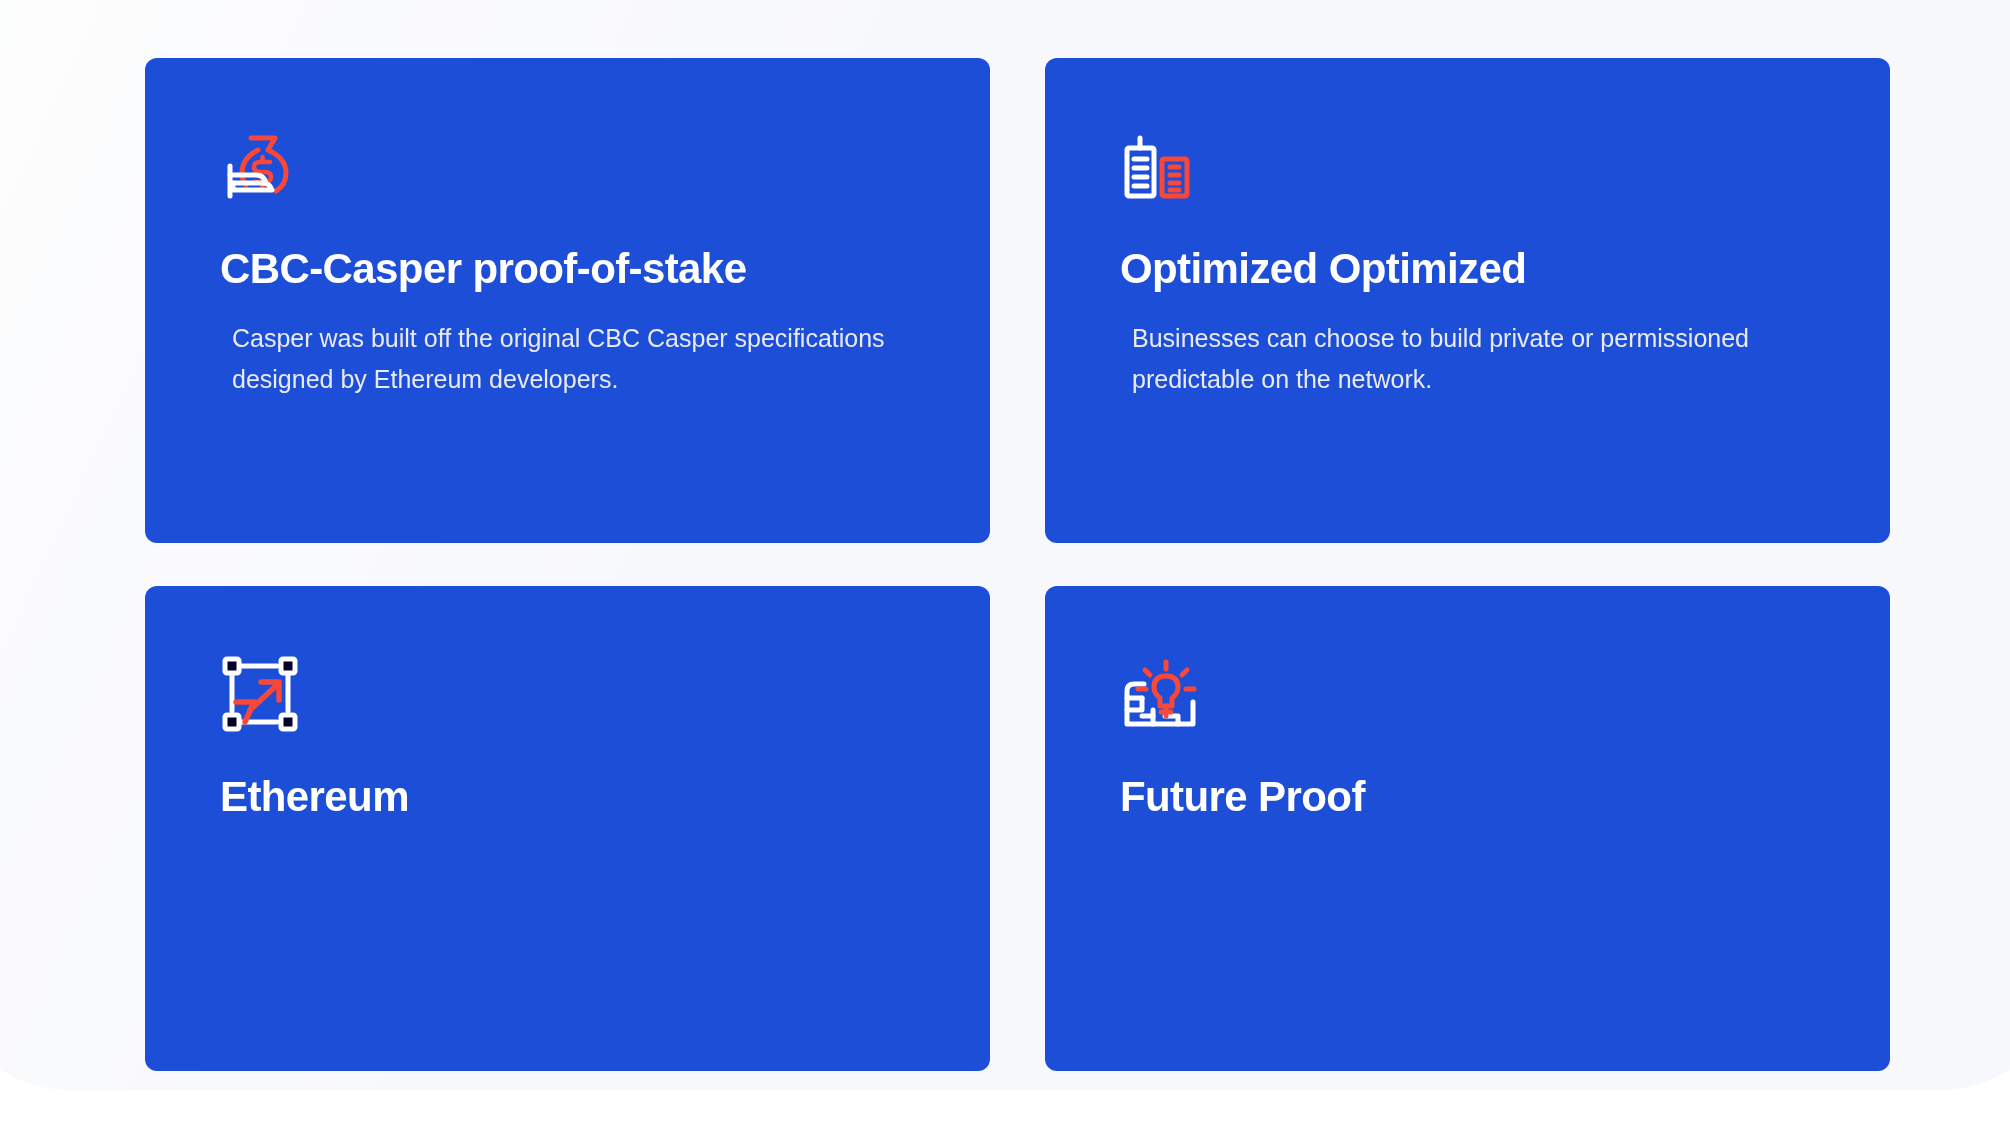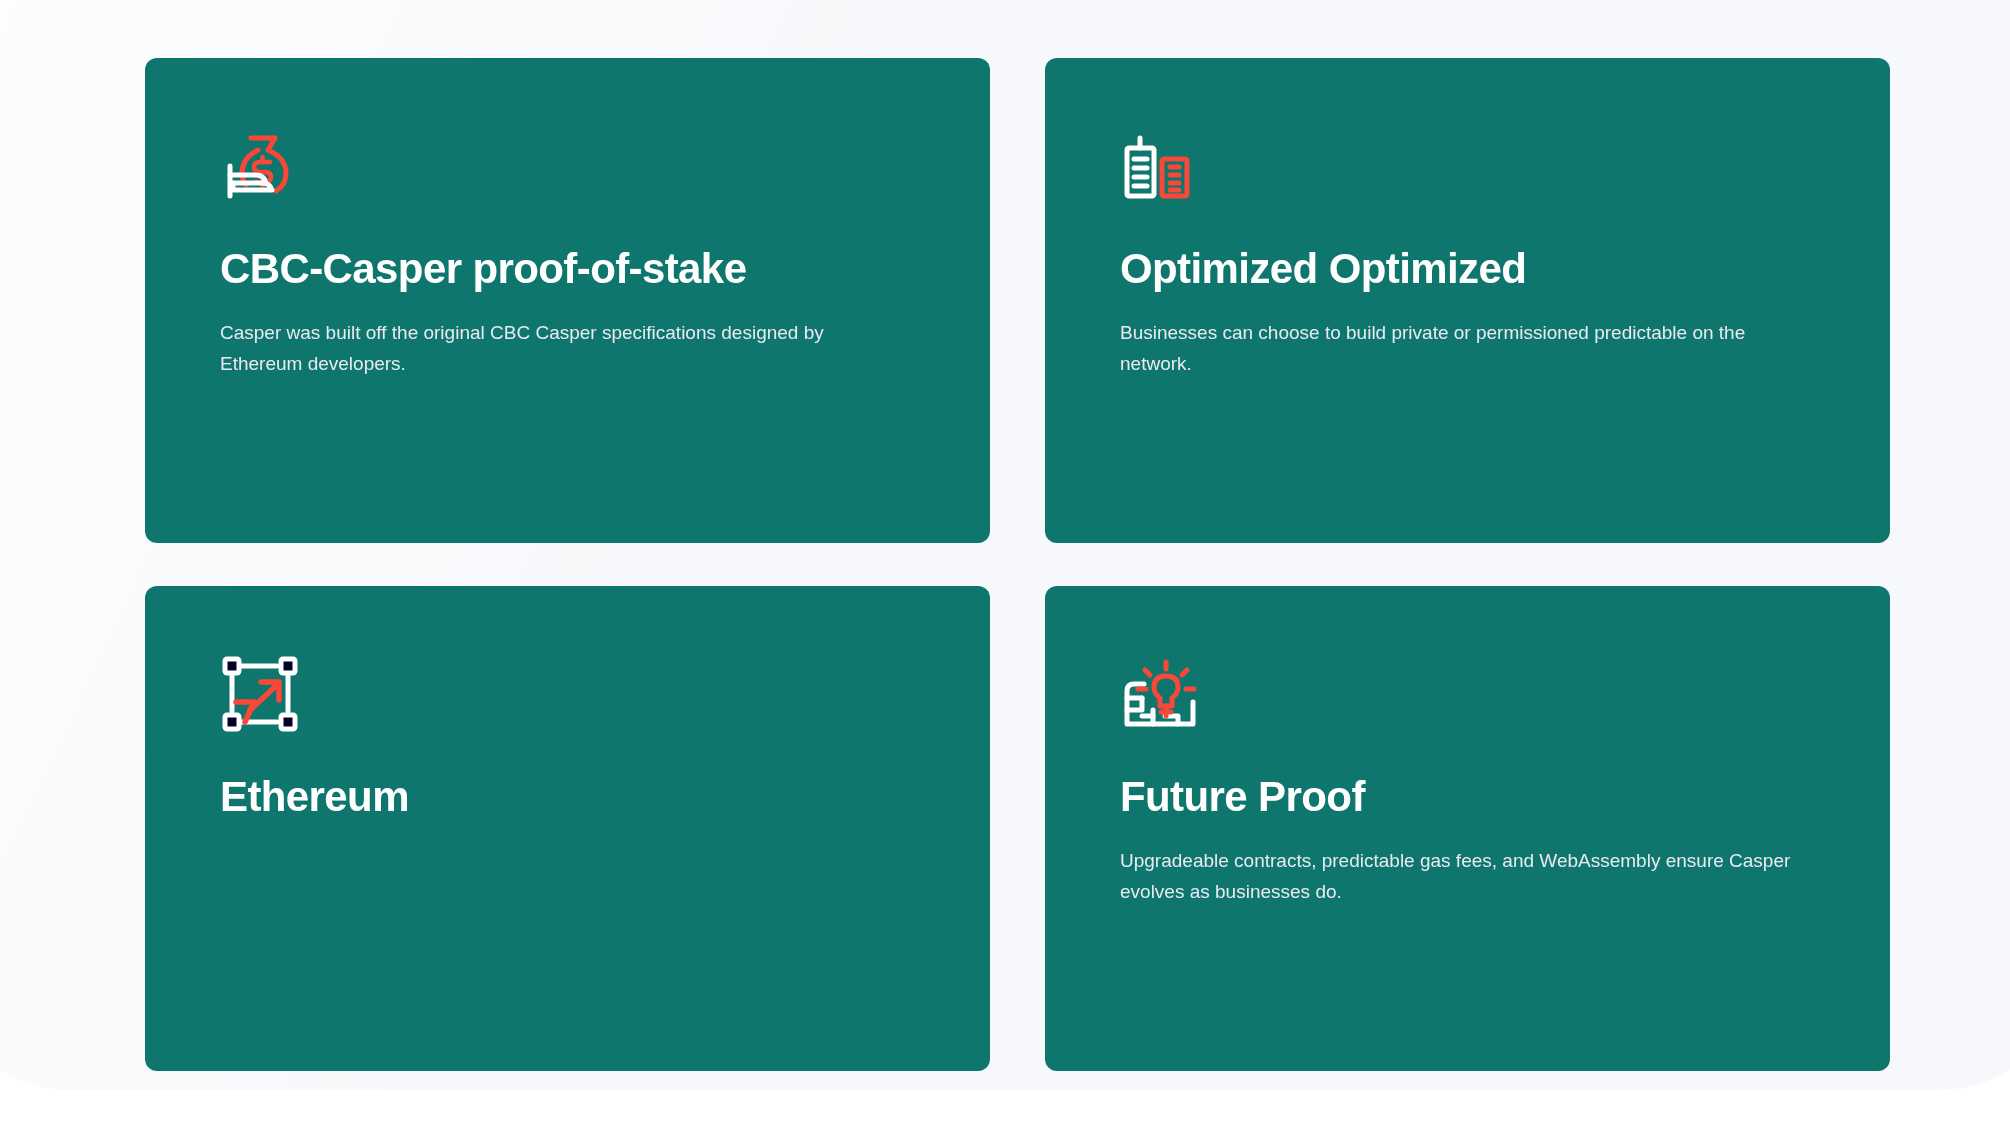--- a/index.html
+++ b/index.html
@@ -40,21 +40,21 @@
     left: 145px;
     top: 58px;
     width: 1745px;
     display: grid;
     grid-template-columns: 845px 845px;
     column-gap: 55px;
     row-gap: 43px;
   }
 
   .feature-card {
-    background: #0f766e;
+    background: #1d4ed8;
     border-radius: 12px;
     height: 485px;
     box-sizing: border-box;
     padding: 68px 75px 0 75px;
     position: relative;
     overflow: hidden;
   }
 
   .card-icon {
     width: 80px;
@@ -68,24 +68,24 @@
     color: #ffffff;
     font-size: 42px;
     font-weight: bold;
     line-height: 1.1;
     letter-spacing: -0.6px;
     margin: 0 0 26px 0;
   }
 
   .card-body {
     color: #e9eaf2;
-    font-size: 19px;
+    font-size: 25px;
     font-weight: normal;
     line-height: 1.62;
-    margin: 0;
+    margin: 12px;
     max-width: 690px;
   }
 </style>
 </head>
 <body>
 
 <div class="page-backdrop"></div>
 
 <div class="cards-grid">
 
@@ -176,16 +176,15 @@
           <path d="M46 8 L46 15"></path>
           <path d="M25 16 L30 21"></path>
           <path d="M67 16 L62 21"></path>
           <path d="M18 35 L26 35"></path>
           <path d="M66 35 L74 35"></path>
           <path d="M46 52 L46 62"></path>
         </g>
       </svg>
     </span>
     <h2 class="card-title">Future Proof</h2>
-    <p class="card-body">Upgradeable contracts, predictable gas fees, and WebAssembly ensure Casper evolves as businesses do.</p>
   </div>
 
 </div>
 
 </body></html>

